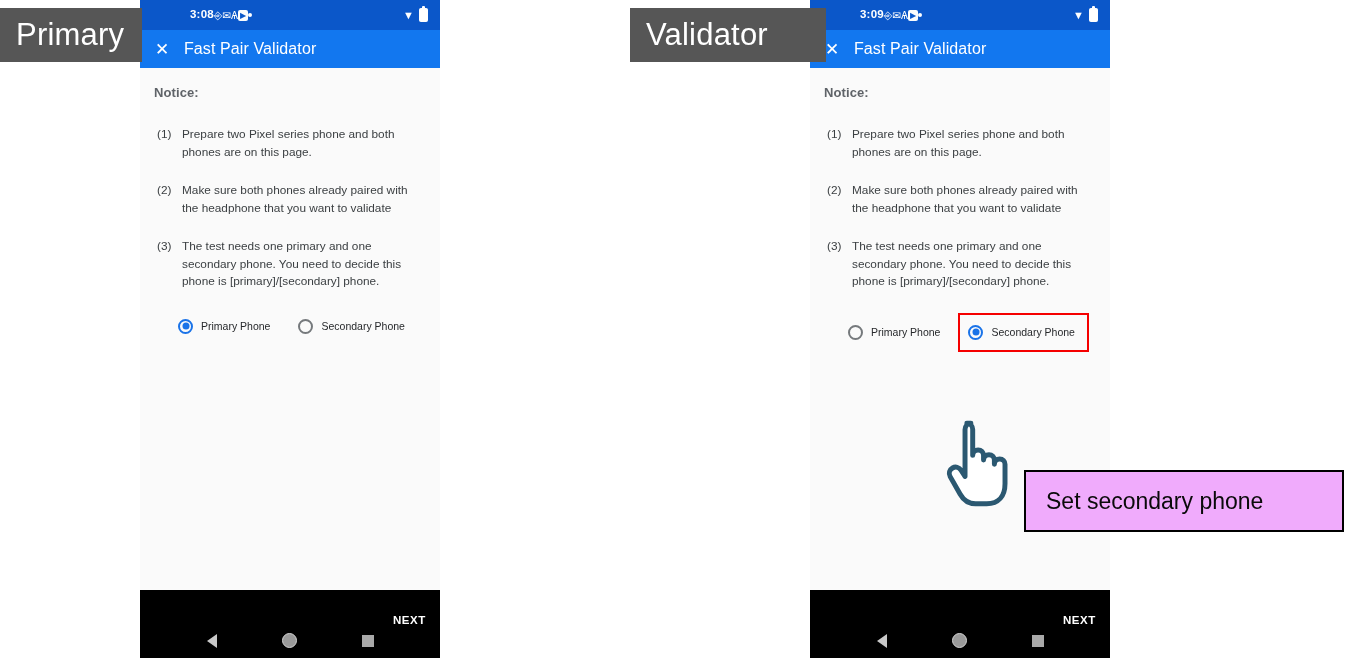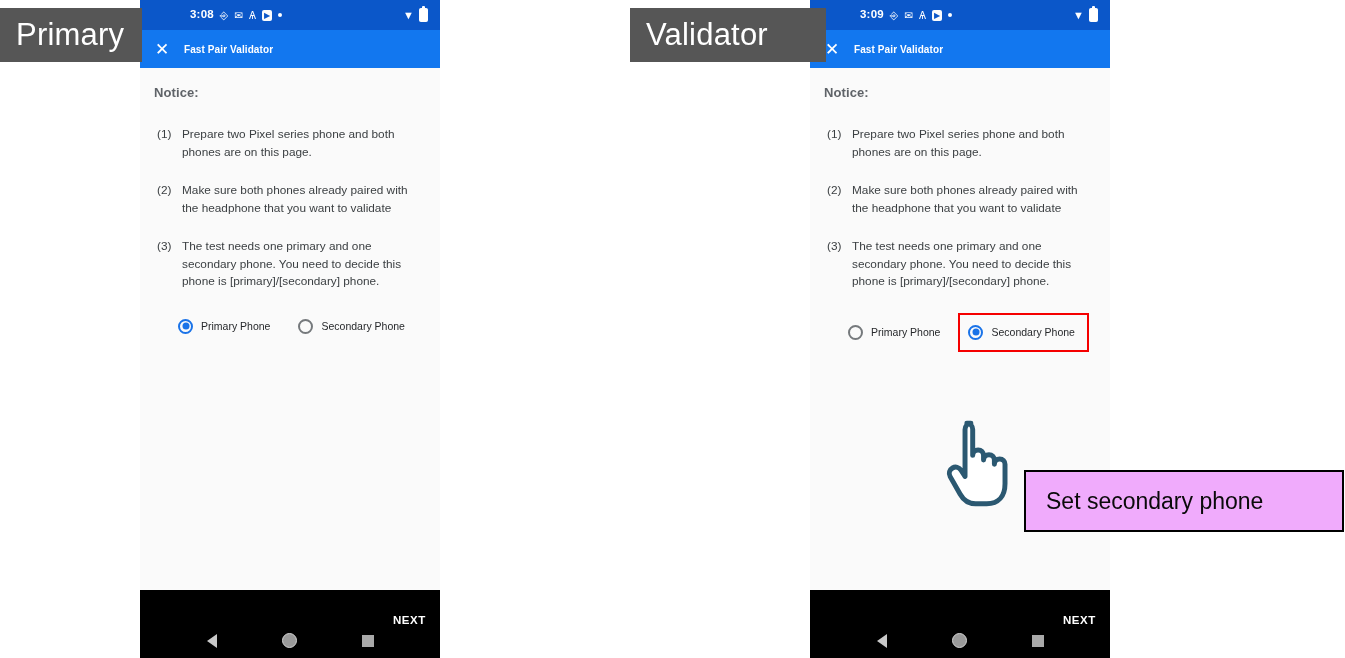--- a/index.html
+++ b/index.html
@@ -55,21 +55,20 @@
     display: flex;
     align-items: center;
     flex-shrink: 0;
     padding: 0 12px 0 0;
     font-size: 11px;
     position: relative;
   }
   .status-left {
     display: flex;
     align-items: center;
-    gap: 6px;
     margin-left: 50px;
   }
   .status-time {
     font-size: 11.5px;
     font-weight: bold;
     letter-spacing: 0.2px;
     line-height: 1;
   }
   .status-ico {
     font-size: 10.5px;
@@ -126,22 +125,22 @@
     width: 44px;
     display: flex;
     align-items: center;
     justify-content: center;
     font-size: 17px;
     line-height: 1;
     font-weight: 300;
     cursor: pointer;
   }
   .app-bar-title {
-    font-size: 10px;
-    font-weight: bold;
+    font-size: 16px;
+    font-weight: normal;
     letter-spacing: 0.1px;
   }
 
   
   .content {
     flex: 1;
     background: #fafafa;
     padding: 0 14px;
     position: relative;
     overflow: hidden;

